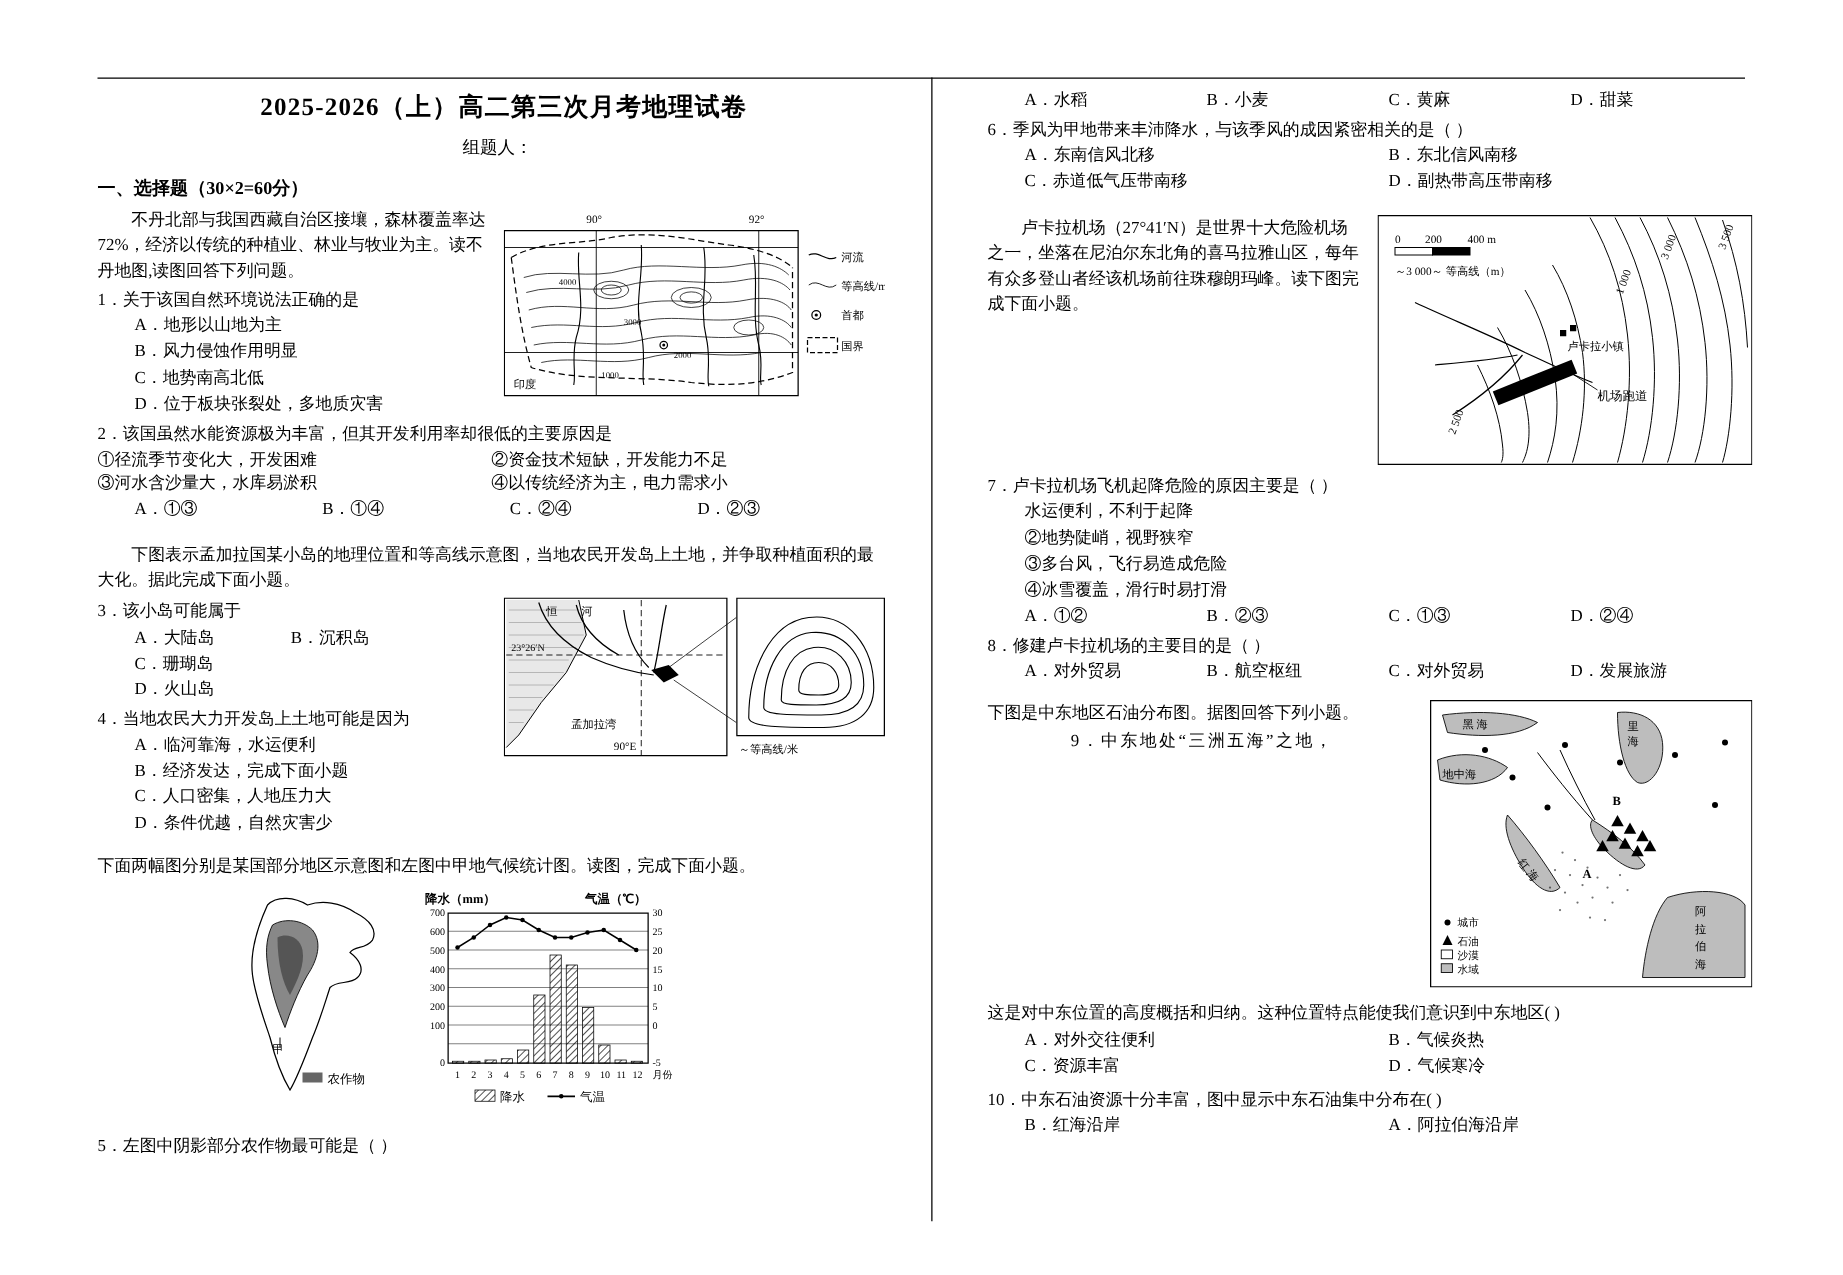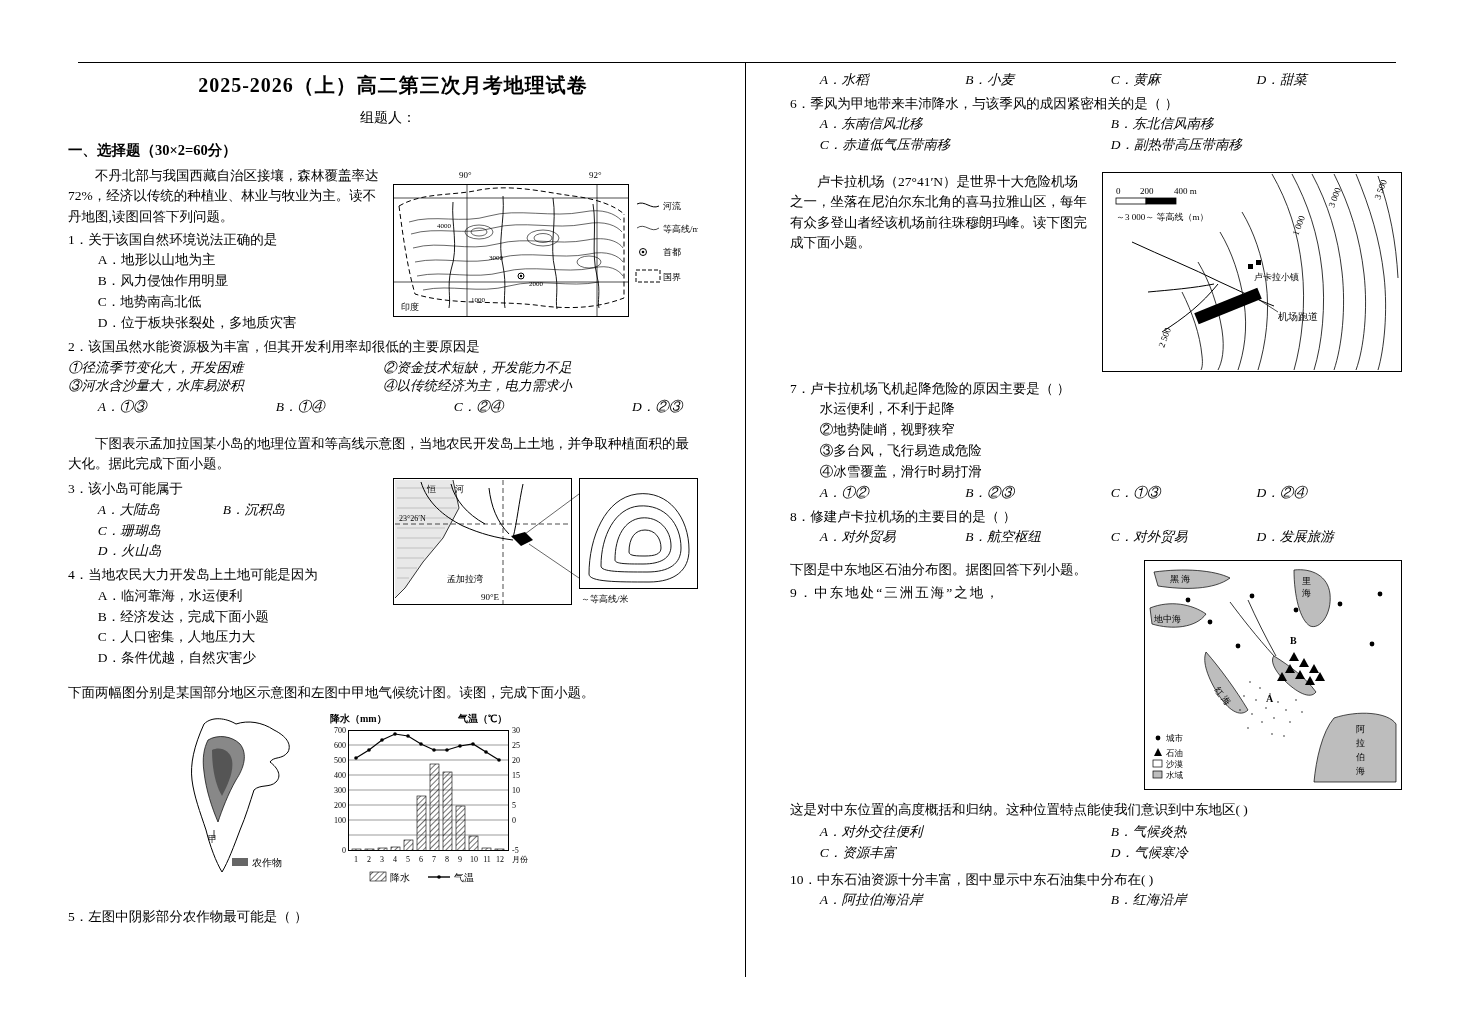--- a/index.html
+++ b/index.html
@@ -7,35 +7,35 @@
     width:1474px;height:1020px;
     background:#ffffff;
     font-family:"Liberation Serif","DejaVu Serif",serif;
     color:#000;
     font-size:13.5px;
     position:relative;
     overflow:hidden;
   }
   .page{position:absolute;left:0;top:0;width:1474px;height:1020px;}
   .rule-top{position:absolute;left:78px;top:62px;width:1318px;height:0;border-top:1px solid #000;}
-  .col-left{position:absolute;left:68px;top:72px;width:630px;}
+  .col-left{position:absolute;left:78px;top:72px;width:630px;}
   .col-right{position:absolute;left:790px;top:62px;width:612px;}
   .vsep{position:absolute;left:745px;top:62px;width:0;height:915px;border-left:1px solid #000;}
   .title{
     font-weight:bold;font-size:20px;text-align:center;
     letter-spacing:1px;margin:0 0 10px 0;padding-left:20px;
   }
   .subtitle{text-align:center;font-size:14px;margin:0 0 14px 0;padding-left:10px;}
   .sec-head{font-weight:bold;font-size:14.5px;margin:2px 0 4px 0;}
   .para{line-height:1.5;margin:2px 0;text-indent:0;}
   .indent{text-indent:2em;}
   .q{margin:3px 0 0 0;line-height:1.5;}
   .opt{margin-left:2.2em;line-height:1.55;}
   .optrow{display:flex;}
-  .optrow > div{flex:1;font-style:italic;}
+  .optrow > div{flex:1;}
   .optrow4 > div{flex:0 0 25%;}
   .floatfig{float:right;margin:2px 0 4px 10px;}
   svg{display:block;}
   .wrapbox{overflow:hidden;}
 </style>
 </head>
 <body>
 
 <div class="page">
 
@@ -119,21 +119,21 @@
     </div>
 
     <div class="optrow" style="margin-top:2px;">
       <div>①径流季节变化大，开发困难</div>
       <div>②资金技术短缺，开发能力不足</div>
     </div>
     <div class="optrow">
       <div>③河水含沙量大，水库易淤积</div>
       <div>④以传统经济为主，电力需求小</div>
     </div>
-    <div class="optrow optrow4 opt" style="margin-top:2px;gap:28px;">
+    <div class="optrow optrow4 opt" style="margin-top:2px;">
       <div>A．①③</div>
       <div>B．①④</div>
       <div>C．②④</div>
       <div>D．②③</div>
     </div>
 
     <div style="height:14px"></div>
 
     <div class="para indent">下图表示孟加拉国某小岛的地理位置和等高线示意图，当地农民开发岛上土地，并争取种植面积的最大化。据此完成下面小题。</div>
 
@@ -504,33 +504,33 @@
             <text x="22" y="196">石油</text>
             <rect x="9" y="200" width="9" height="7" fill="#fff" stroke="#000" stroke-width="0.7"></rect>
             <text x="22" y="207">沙漠</text>
             <rect x="9" y="211" width="9" height="7" fill="#bdbdbd" stroke="#000" stroke-width="0.7"></rect>
             <text x="22" y="218">水域</text>
           </g>
         </svg>
       </div>
 
       <div class="para">下图是中东地区石油分布图。据图回答下列小题。</div>
-      <div class="q" style="letter-spacing:2px;">9．中东地处“三洲五海”之地，</div>
+      <div class="q" style="letter-spacing:2px;text-align:center;">9．中东地处“三洲五海”之地，</div>
     </div>
 
     <div class="para" style="margin-top:6px;">这是对中东位置的高度概括和归纳。这种位置特点能使我们意识到中东地区(      )</div>
     <div class="optrow opt">
       <div>A．对外交往便利</div>
       <div>B．气候炎热</div>
     </div>
     <div class="optrow opt">
       <div>C．资源丰富</div>
       <div>D．气候寒冷</div>
     </div>
 
     <div class="q" style="margin-top:6px;">10．中东石油资源十分丰富，图中显示中东石油集中分布在(        )</div>
     <div class="optrow opt">
+      <div>B．红海沿岸</div>
       <div>A．阿拉伯海沿岸</div>
-      <div>B．红海沿岸</div>
     </div>
 
   </div>
 </div>
 
 </body></html>

